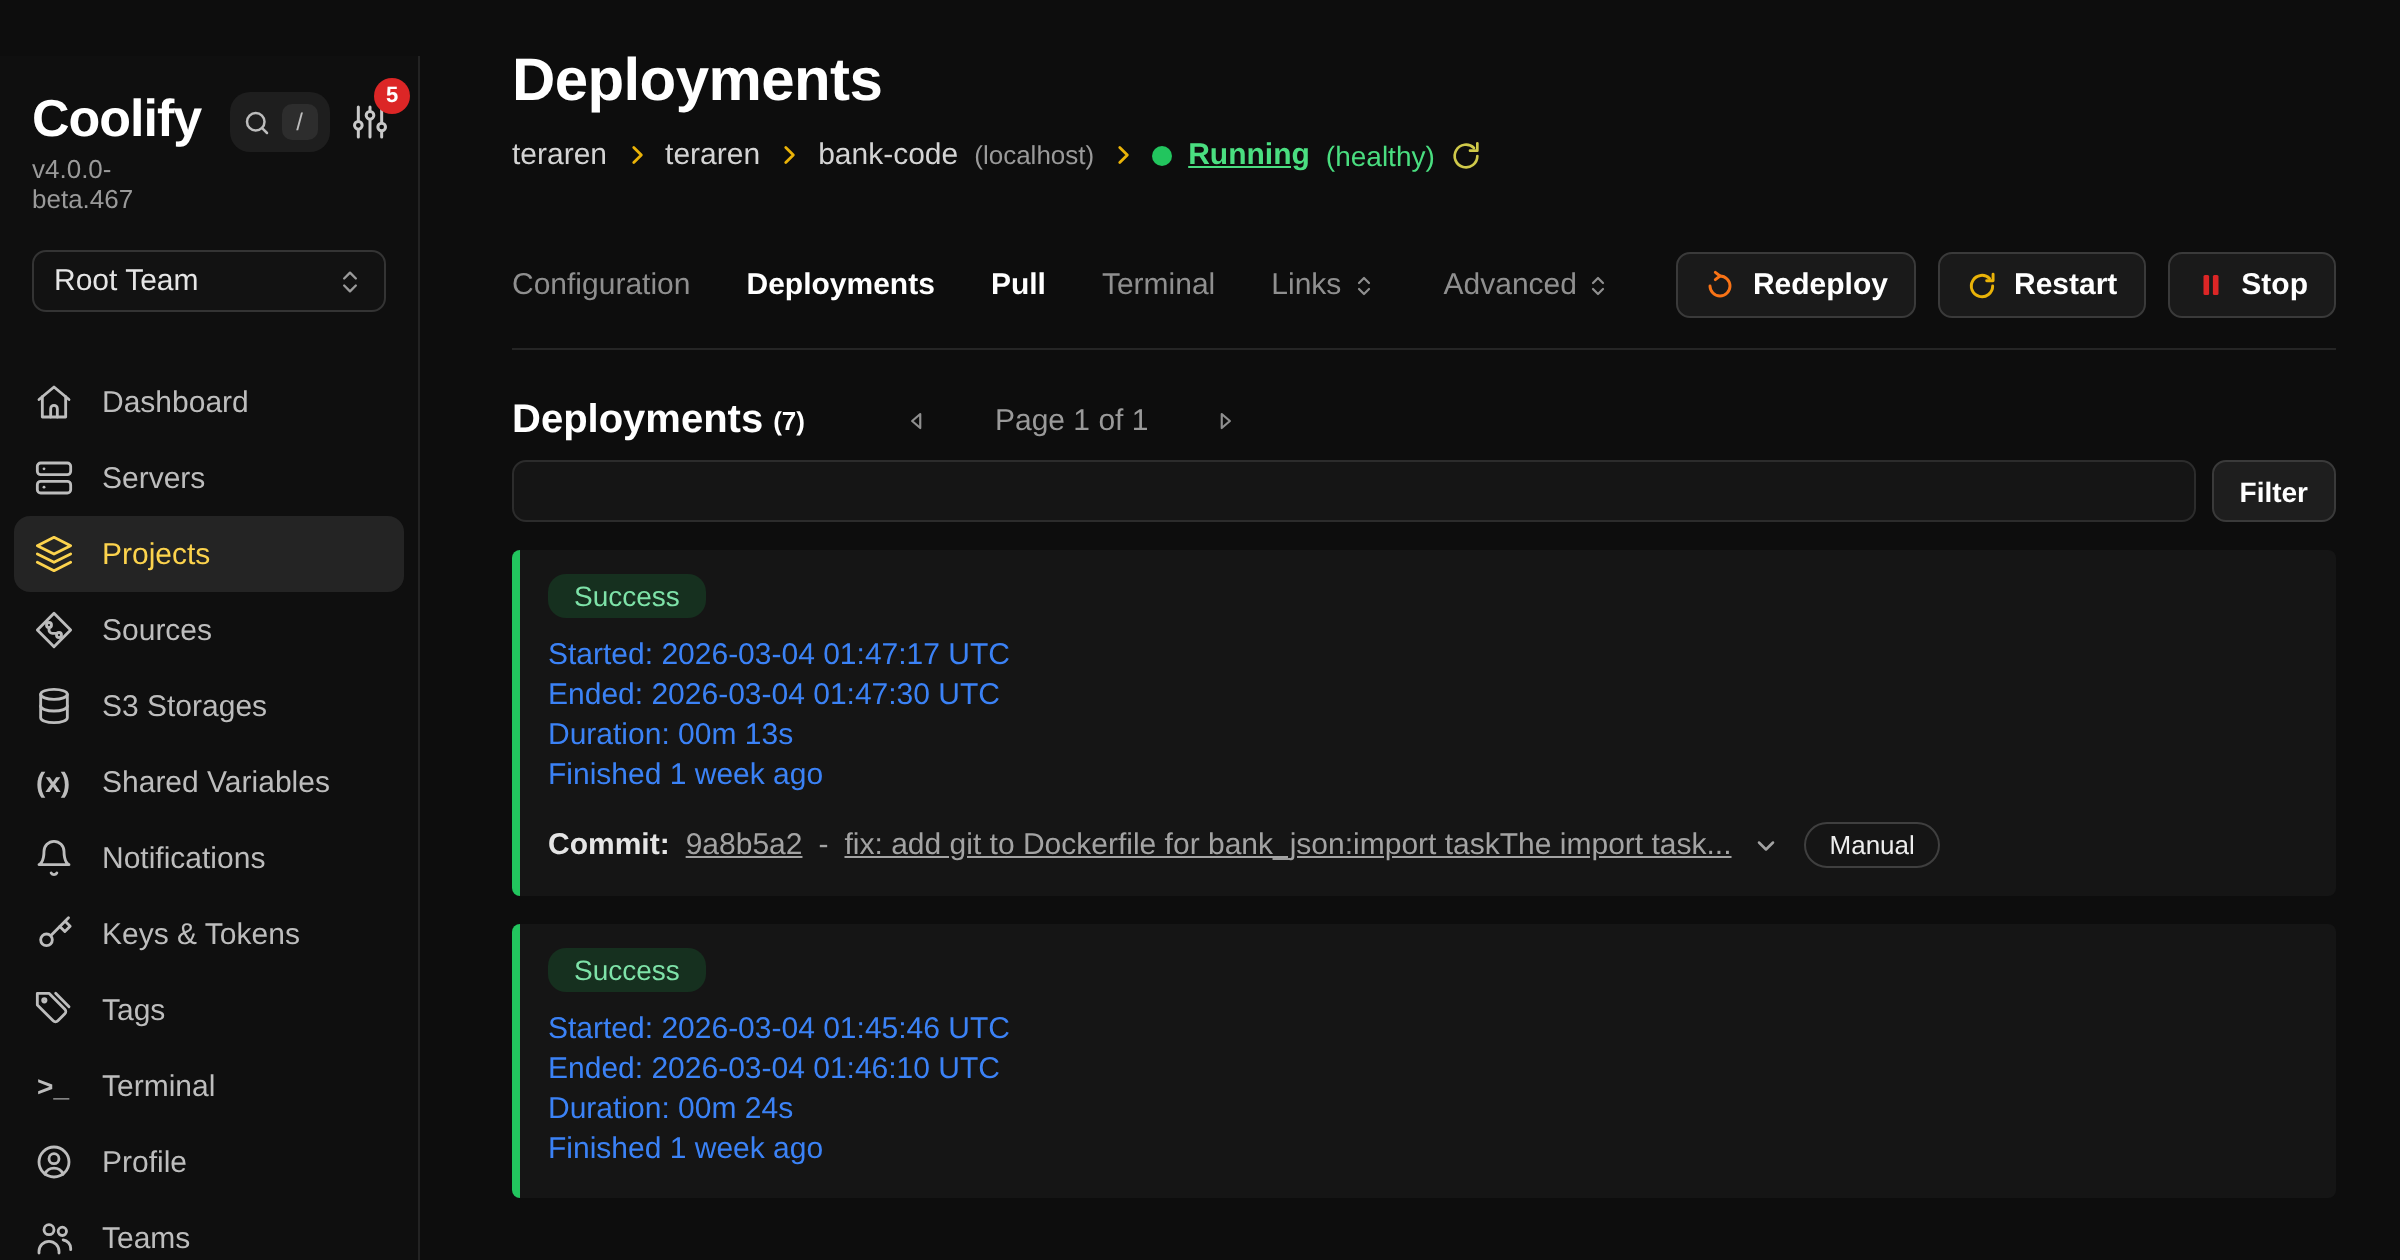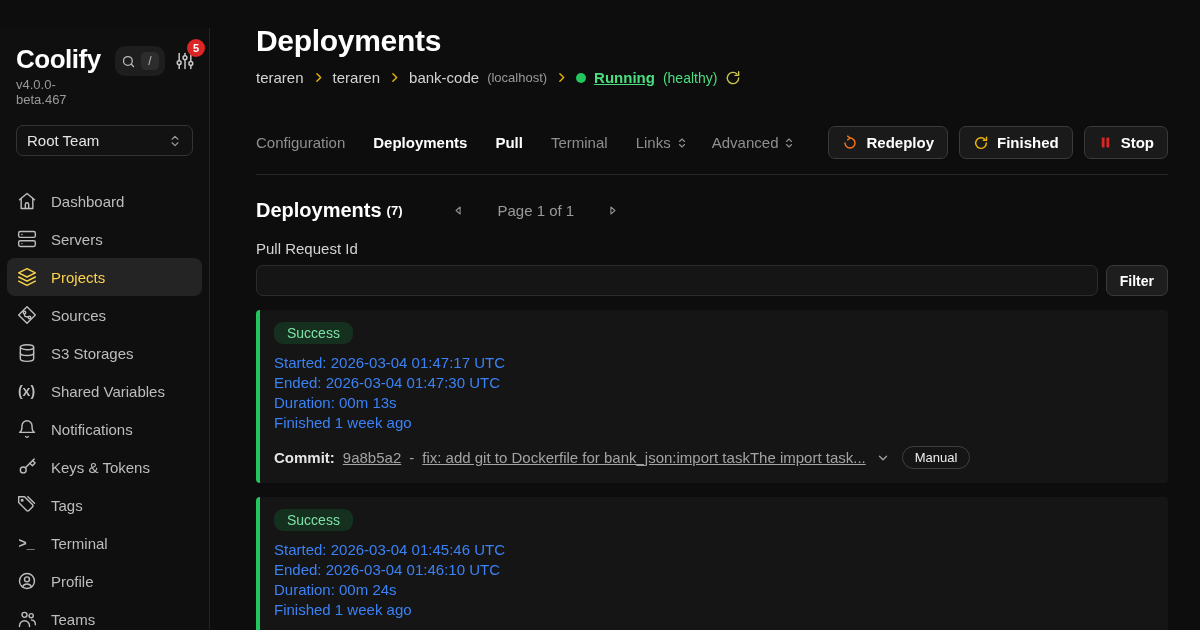--- a/index.html
+++ b/index.html
@@ -339,21 +339,21 @@
         </span>
       <span>Redeploy</span>
     </button>
     <button class="btn">
       <span>
           <svg width="16" height="16" viewBox="0 0 24 24" fill="none" stroke="#eab308" stroke-width="2.2" stroke-linecap="round" stroke-linejoin="round">
             <path d="M20 12a8 8 0 1 1-2.3-5.6"></path>
             <polyline points="20.3 3.2 20.3 8 15.5 8"></polyline>
           </svg>
         </span>
-      <span>Finished</span>
+      <span>Restart</span>
     </button>
     <button class="btn">
       <span>
           <svg width="15" height="15" viewBox="0 0 24 24" fill="#dc2626">
             <rect x="6" y="4" width="4.5" height="16" rx="1.2"></rect>
             <rect x="13.5" y="4" width="4.5" height="16" rx="1.2"></rect>
           </svg>
         </span>
       <span>Stop</span>
     </button>
@@ -372,21 +372,20 @@
         </span>
       <span class="pager-label">Page 1 of 1</span>
       <span class="arrow">
           <svg width="13" height="13" viewBox="0 0 24 24" fill="none" stroke="#8f8f8f" stroke-width="2" stroke-linejoin="round">
             <path d="M9 5.5 16.5 12 9 18.5z"></path>
           </svg>
         </span>
     </div>
   </div>
 
-  <div class="pr-label">Pull Request Id</div>
   <div class="filter-row">
     <input class="filter-input" type="text" value="" style="">
     <button class="filter-btn">Filter</button>
   </div>
 
   <div class="card">
     <span class="status-badge">Success</span>
     <div class="card-lines">
       <div>Started: 2026-03-04 01:47:17 UTC</div>
       <div>Ended: 2026-03-04 01:47:30 UTC</div>

